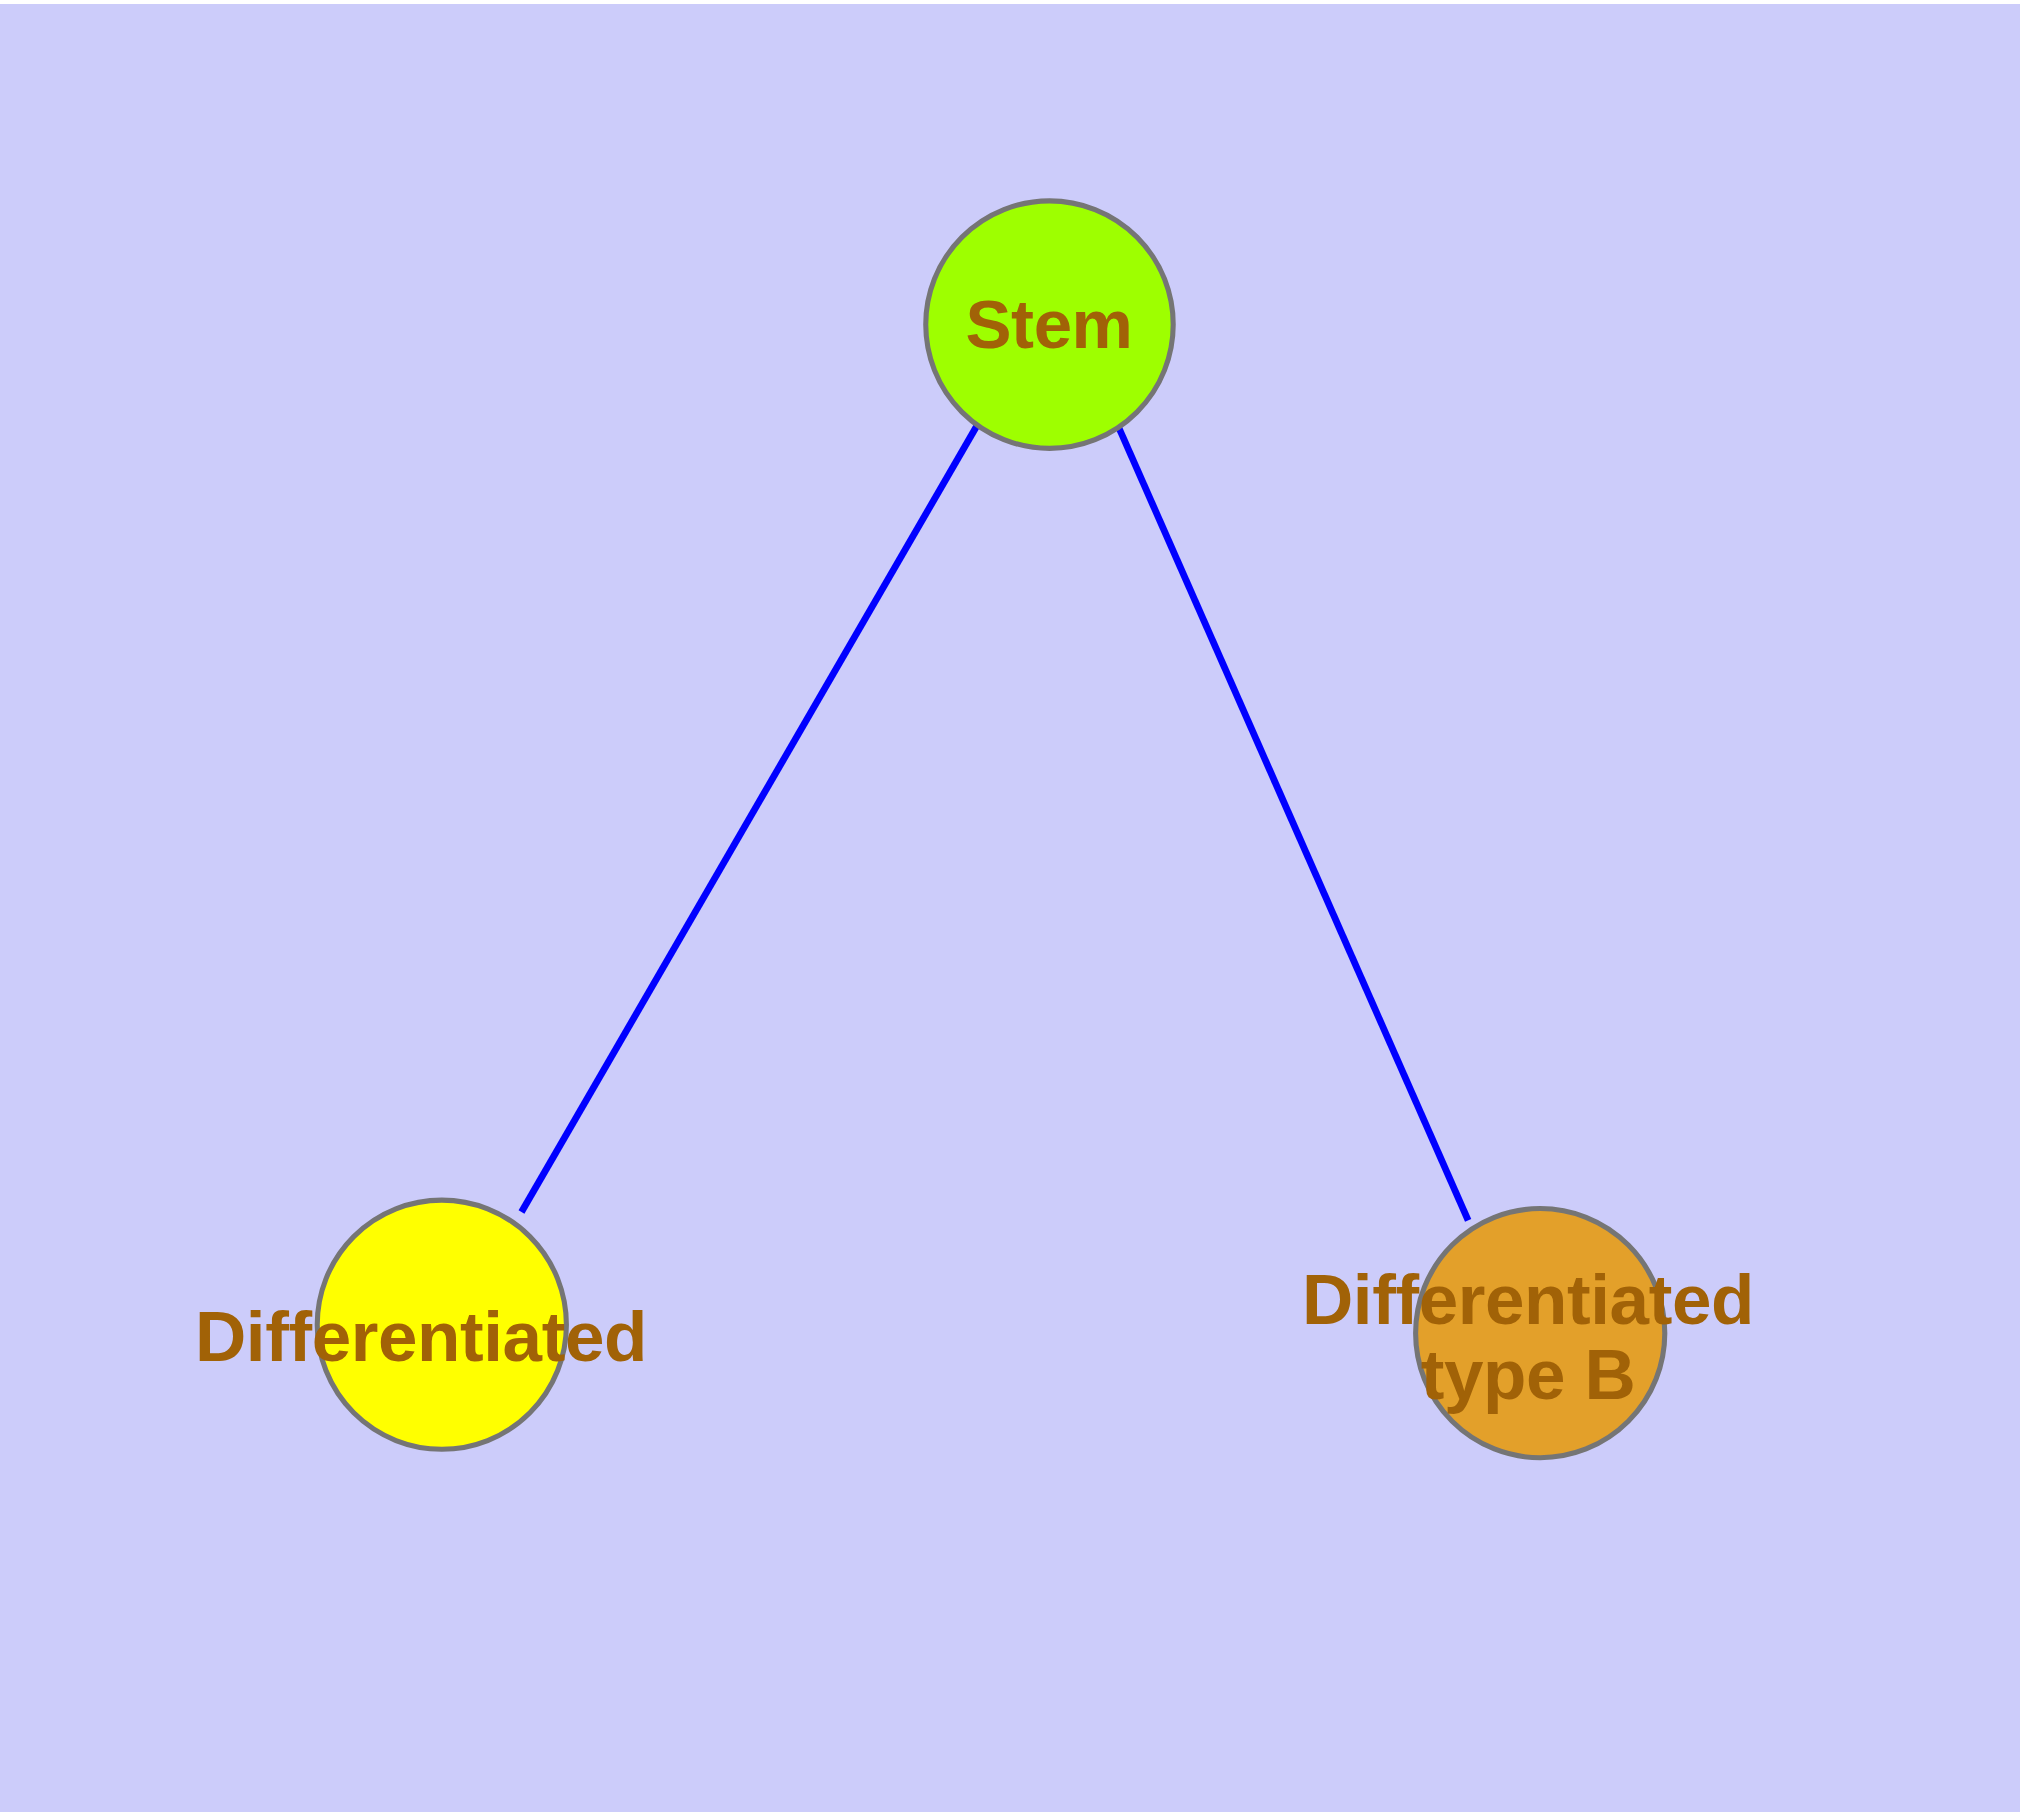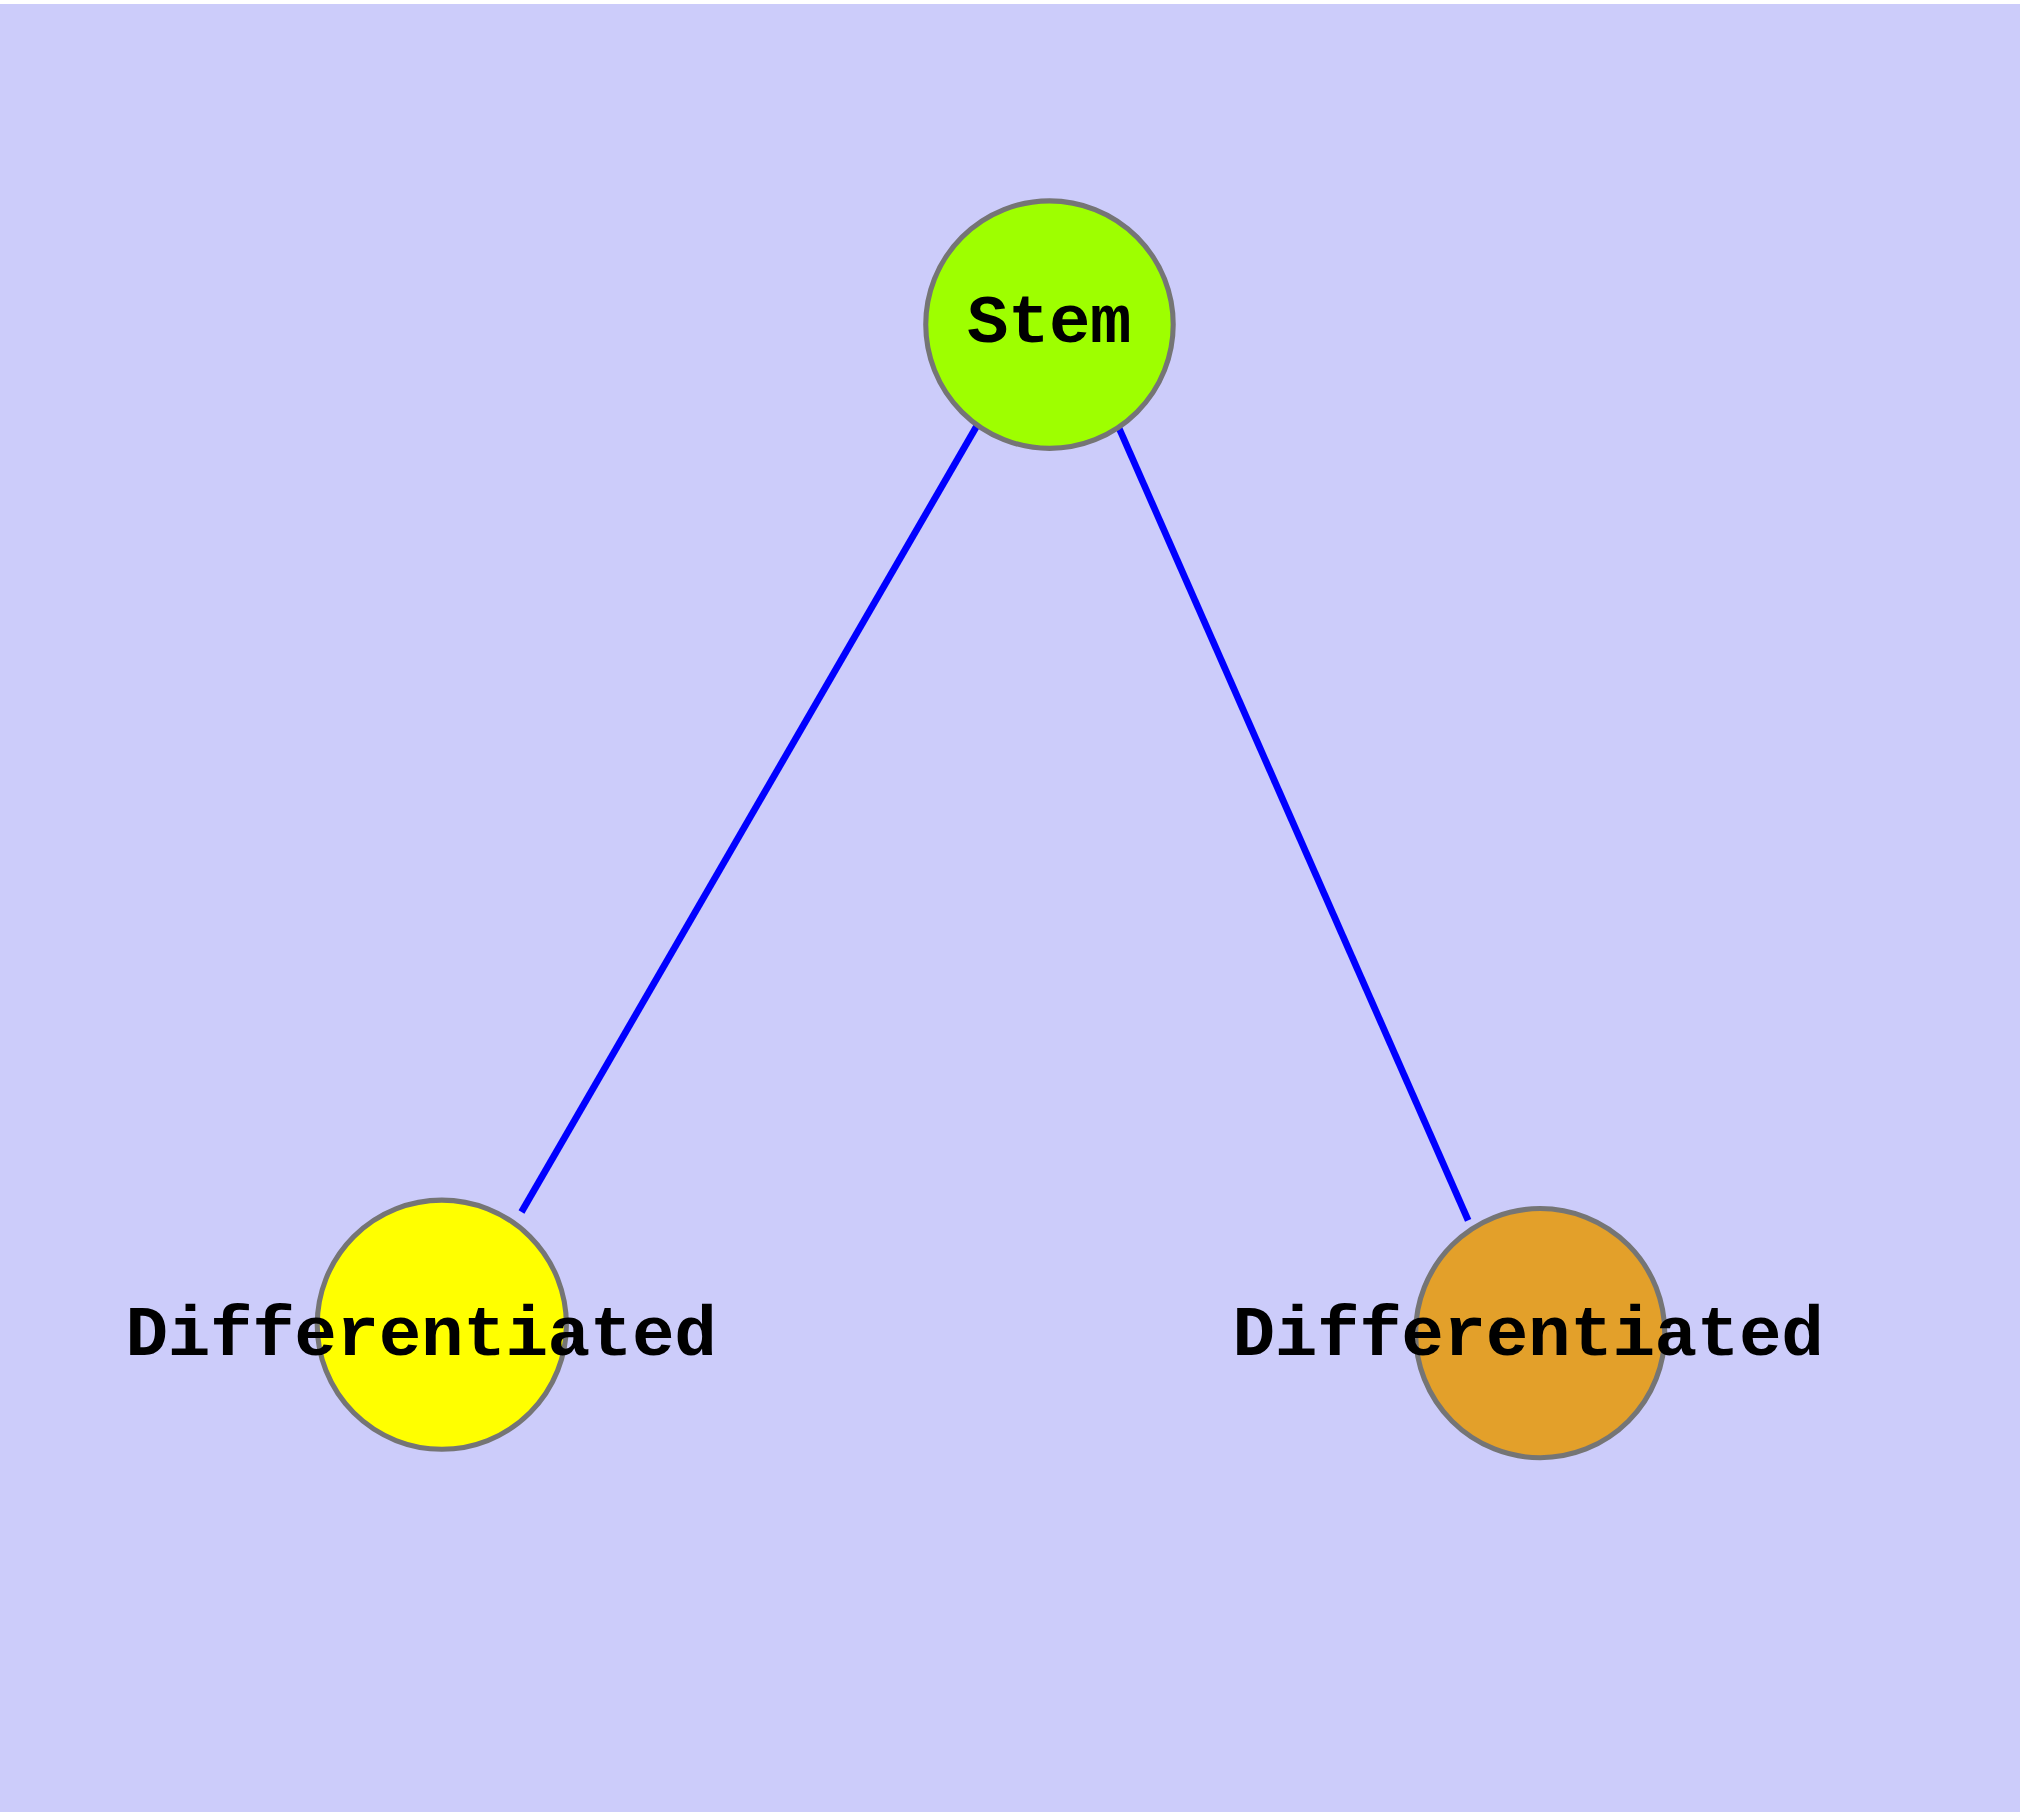--- a/index.html
+++ b/index.html
@@ -25,23 +25,23 @@
   }
   #graph-svg {
     position: absolute;
     left: 0;
     top: 0;
     width: 2021px;
     height: 1812px;
   }
   .node-label {
     position: absolute;
-    color: #000000;
+    color: #a16207;
     font-weight: bold;
-    font-family: Liberation Mono, monospace;
+    font-family: Liberation Sans, sans-serif;
     text-align: center;
     line-height: 1.06;
     white-space: pre;
     letter-spacing: -0.4px;
     pointer-events: none;
   }
   .label-stem {
     font-size: 69px;
     left: 1049px;
     top: 325px;
@@ -74,16 +74,16 @@
 
     <circle cx="521" cy="1563" r="147" fill="#ffff00" stroke="#757575" stroke-width="6"></circle>
     <circle cx="1817" cy="1573" r="147" fill="#e3a02a" stroke="#757575" stroke-width="6"></circle>
     <circle cx="1238" cy="383" r="146" fill="#9eff00" stroke="#757575" stroke-width="6"></circle>
   </svg>
 
   <div class="node-label label-stem"><span>Stem</span></div>
 
   <div class="node-label label-a"><span>Differentiated</span><br></div>
 
-  <div class="node-label label-b"><span>Differentiated</span><br></div>
+  <div class="node-label label-b"><span>Differentiated</span><br><span>type B</span></div>
 
 </div>
 
 
 </body></html>

